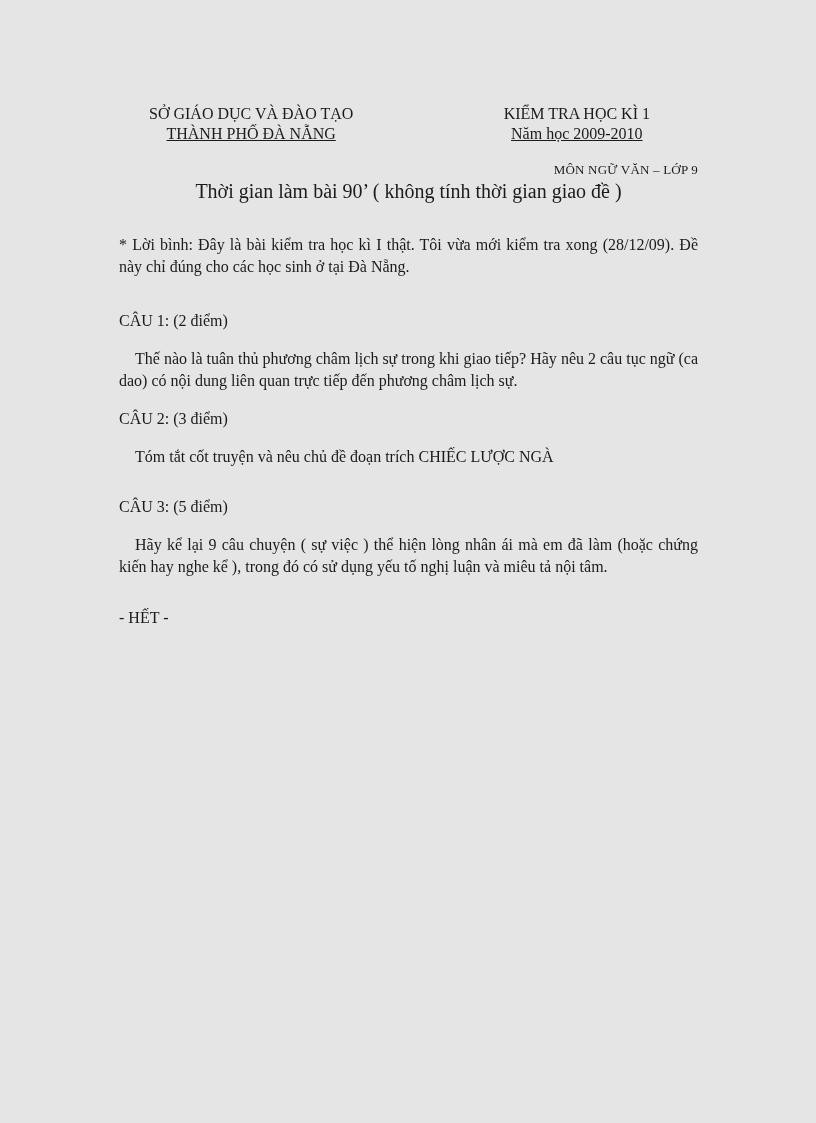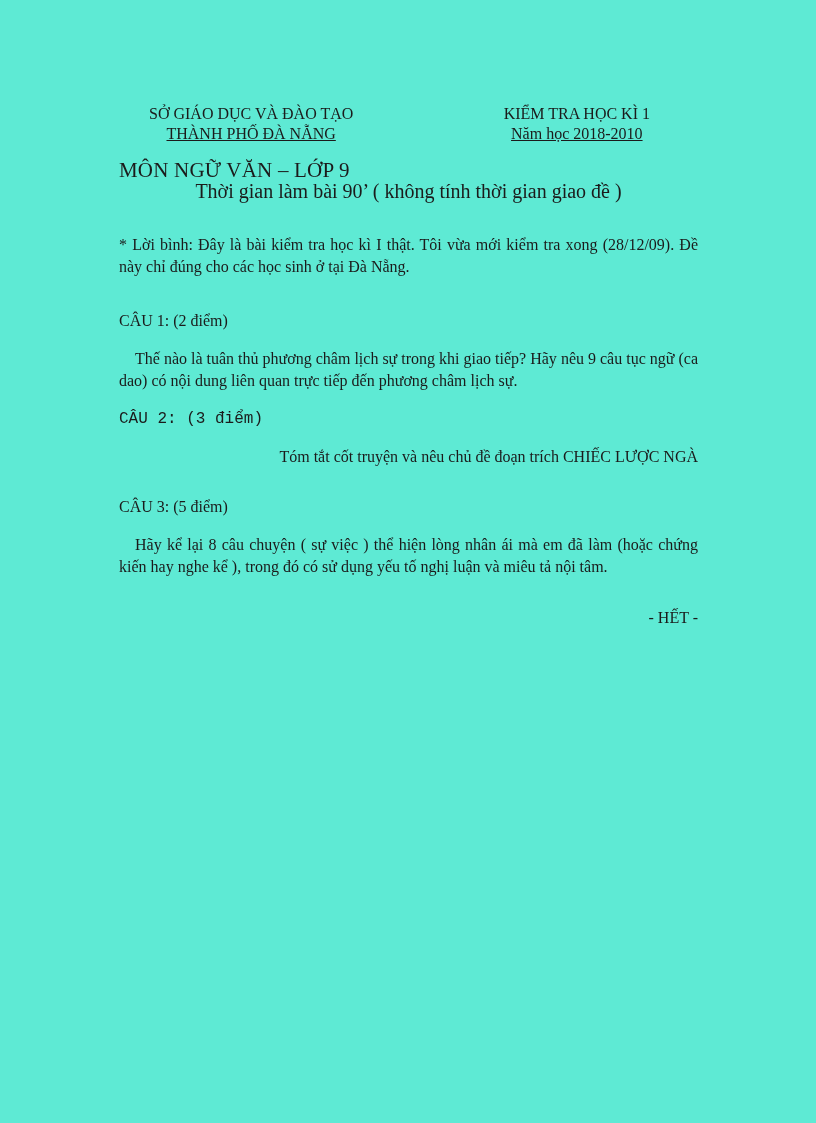--- a/index.html
+++ b/index.html
@@ -4,21 +4,21 @@
 <style>
   html, body {
     margin: 0;
     padding: 0;
     background: #ffffff;
   }
   .page {
     position: relative;
     width: 816px;
     height: 1123px;
-    background: #5eead4;
+    background: #e5e5e5;
     font-family: "Liberation Serif", "DejaVu Serif", serif;
     color: #1b1b1b;
     overflow: hidden;
   }
   .content {
     position: absolute;
     left: 119px;
     top: 104px;
     width: 579px;
   }
@@ -31,91 +31,91 @@
     text-align: center;
     font-size: 16px;
     line-height: 20px;
     white-space: nowrap;
   }
   .header-left  { margin-left: 30px; }
   .header-right { margin-right: 48px; }
   .underlined { text-decoration: underline; text-align: center; }
   .doc-title {
     margin-top: 15px;
-    text-align: left;
-    font-size: 21px;
+    text-align: right;
+    font-size: 13px;
     line-height: 22px;
     letter-spacing: 0.2px;
   }
   .doc-subtitle {
     text-align: center;
     font-size: 20px;
     line-height: 21px;
   }
   .note {
     margin-top: 32px;
     font-size: 16px;
     line-height: 22px;
     text-align: justify;
   }
   .q-heading {
     font-size: 16px;
     line-height: 22px;
   }
   .q1 .q-heading { margin-top: 32px; }
-  .q2 .q-heading { margin-top: 13px; font-family: Liberation Mono, monospace; }
+  .q2 .q-heading { margin-top: 13px; }
   .q3 .q-heading { margin-top: 28px; }
   .q-body {
     margin-top: 16px;
     font-size: 16px;
     line-height: 22px;
     text-align: justify;
     text-indent: 16px;
   }
-  .q2 .q-body { text-align: right; }
+  .q2 .q-body { text-align: left; }
   .doc-footer {
     margin-top: 29px;
-    text-align: right;
+    text-align: left;
     font-size: 16px;
     line-height: 22px;
   }
 </style>
 </head>
 <body>
 
 <div class="page">
   <div class="content">
 
     <div class="header-row">
       <div class="header-block header-left">
         <div>SỞ GIÁO DỤC VÀ ĐÀO TẠO</div>
         <div class="underlined">THÀNH PHỐ ĐÀ NẴNG</div>
       </div>
       <div class="header-block header-right">
         <div>KIỂM TRA HỌC KÌ 1</div>
-        <div class="underlined">Năm học 2018-2010</div>
+        <div class="underlined">Năm học 2009-2010</div>
       </div>
     </div>
 
     <div class="doc-title">MÔN NGỮ VĂN – LỚP 9</div>
     <div class="doc-subtitle">Thời gian làm bài 90’ ( không tính thời gian giao đề )</div>
 
     <p class="note">* Lời bình: Đây là bài kiểm tra học kì I thật. Tôi vừa mới kiểm tra xong (28/12/09). Đề này chỉ đúng cho các học sinh ở tại Đà Nẵng.</p>
 
     <section class="q1">
       <div class="q-heading">CÂU 1: (2 điểm)</div>
-      <p class="q-body">Thế nào là tuân thủ phương châm lịch sự trong khi giao tiếp? Hãy nêu 9 câu tục ngữ (ca dao) có nội dung liên quan trực tiếp đến phương châm lịch sự.</p>
+      <p class="q-body">Thế nào là tuân thủ phương châm lịch sự trong khi giao tiếp? Hãy nêu 2 câu tục ngữ (ca dao) có nội dung liên quan trực tiếp đến phương châm lịch sự.</p>
     </section>
 
     <section class="q2">
       <div class="q-heading">CÂU 2: (3 điểm)</div>
       <p class="q-body">Tóm tắt cốt truyện và nêu chủ đề đoạn trích CHIẾC LƯỢC NGÀ</p>
     </section>
 
     <section class="q3">
       <div class="q-heading">CÂU 3: (5 điểm)</div>
-      <p class="q-body">Hãy kể lại 8 câu chuyện ( sự việc ) thể hiện lòng nhân ái mà em đã làm (hoặc chứng kiến hay nghe kể ), trong đó có sử dụng yếu tố nghị luận và miêu tả nội tâm.</p>
+      <p class="q-body">Hãy kể lại 9 câu chuyện ( sự việc ) thể hiện lòng nhân ái mà em đã làm (hoặc chứng kiến hay nghe kể ), trong đó có sử dụng yếu tố nghị luận và miêu tả nội tâm.</p>
     </section>
 
     <div class="doc-footer">- HẾT -</div>
 
   </div>
 </div>
 
 </body></html>

